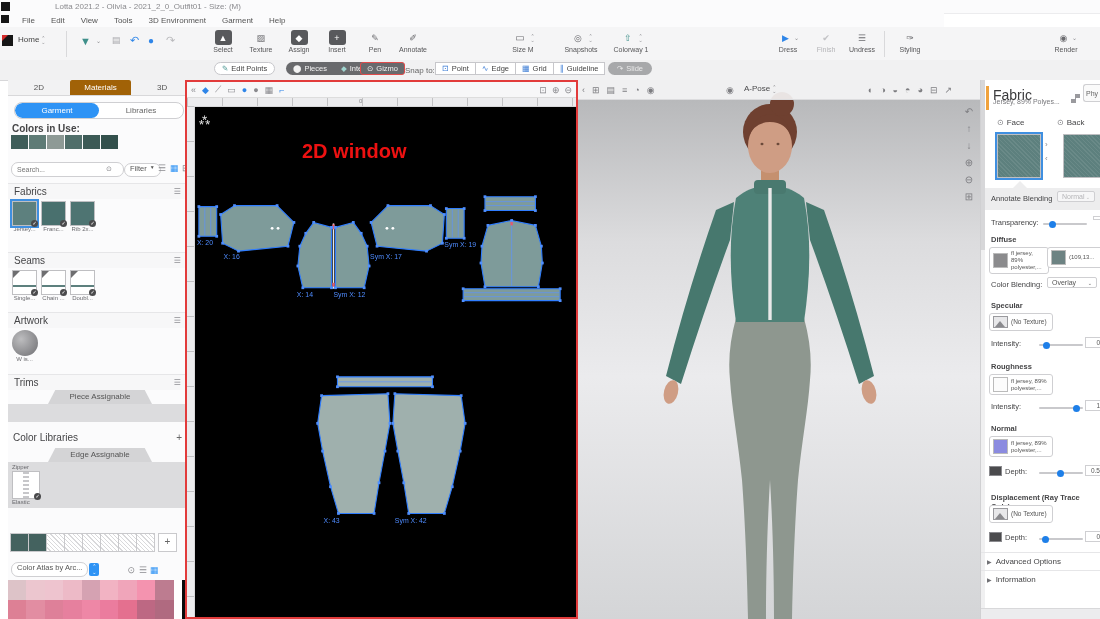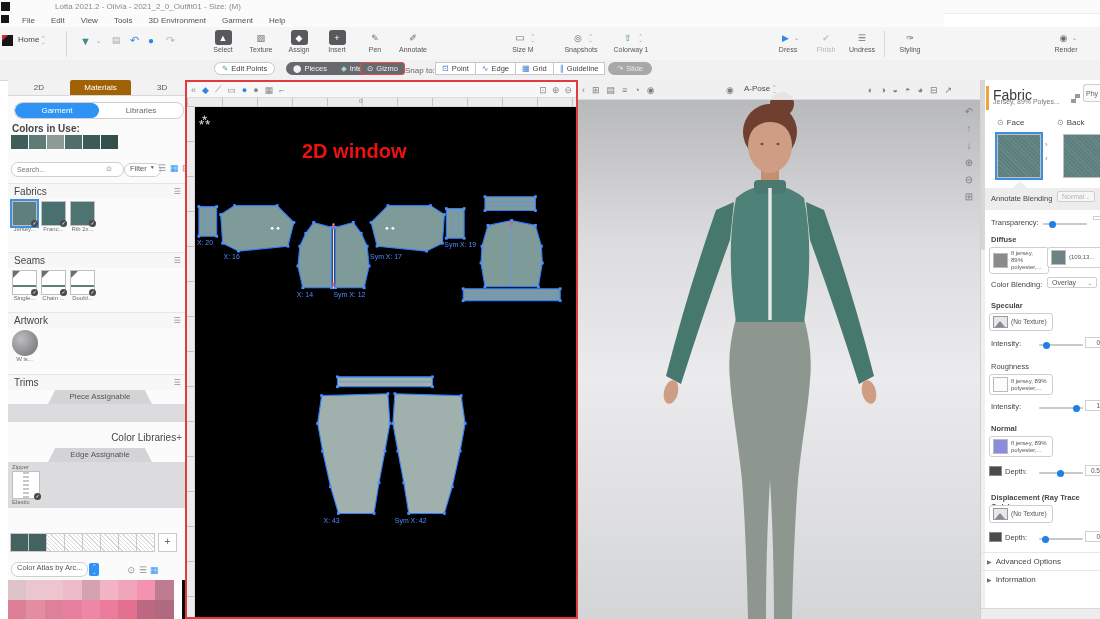--- a/index.html
+++ b/index.html
@@ -356,21 +356,21 @@
   </div>
 
   <div class="abs sechdr" style="left:0;top:294px;width:179px;box-sizing:border-box">
     <span class="seclbl">Trims</span>
       <span class="hamb">☰</span>
   </div>
 
   <div class="abs trap" style="left:40px;top:310px;width:104px;height:14px">Piece Assignable</div>
   <div class="abs grayzone" style="left:0;top:324px;width:179px;height:18px"></div>
 
-  <div class="abs row" style="left:0;top:352px;width:179px;justify-content:flex-end;padding:0 5px;box-sizing:border-box">
+  <div class="abs row" style="left:0;top:352px;width:179px;justify-content:space-between;padding:0 5px;box-sizing:border-box">
     <span class="seclbl">Color Libraries</span>
     <span style="font-size:10px;color:#666">+</span>
   </div>
 
   <div class="abs trap" style="left:40px;top:368px;width:104px;height:14px">Edge Assignable</div>
   <div class="abs grayzone" style="left:0;top:382px;width:179px;height:46px">
     <div style="position:absolute;left:4px;top:2px;font-size:6px;color:#6a6a6e">Zipper</div>
     <div style="position:absolute;left:4px;top:9px;width:26px;height:26px;background:#fff;border:1px solid #bfbfc2;background-image:repeating-linear-gradient(180deg,#c7c7ca 0 2px,#fff 2px 4px);background-size:6px 100%;background-position:10px 0;background-repeat:no-repeat">
       <span class="badge" style="position:absolute;right:-2px;bottom:-2px;width:7px;height:7px;border-radius:50%;background:#4a4a4c;color:#fff;font-size:5px;line-height:7px;text-align:center">✓</span>
     </div>
@@ -705,21 +705,21 @@
     <div class="imgico"></div>
     <span style="font-size:6.5px">(No Texture)</span>
   </div>
 
   <div class="abs rp-lbl" style="left:10px;top:259px">Intensity:</div>
   <div class="abs slider" style="left:58px;top:264px;width:44px">
       <div class="knob" style="left:4px"></div>
     </div>
   <div class="abs valbox" style="left:104px;top:257px">0</div>
 
-  <div class="abs rp-lbl" style="left:10px;top:282px;font-weight:normal">Roughness</div>
+  <div class="abs rp-lbl" style="left:10px;top:282px;font-weight:bold">Roughness</div>
   <div class="texbtn" style="left:8px;top:294px;width:56px">
     <div class="texsw" style="background:#fcfcfc"></div>
     <span>fl jersey, 89% polyester,...</span>
   </div>
   <div class="abs rp-lbl" style="left:10px;top:322px">Intensity:</div>
   <div class="abs slider" style="left:58px;top:327px;width:44px">
       <div class="knob" style="left:34px"></div>
     </div>
   <div class="abs valbox" style="left:104px;top:320px">1</div>
 

